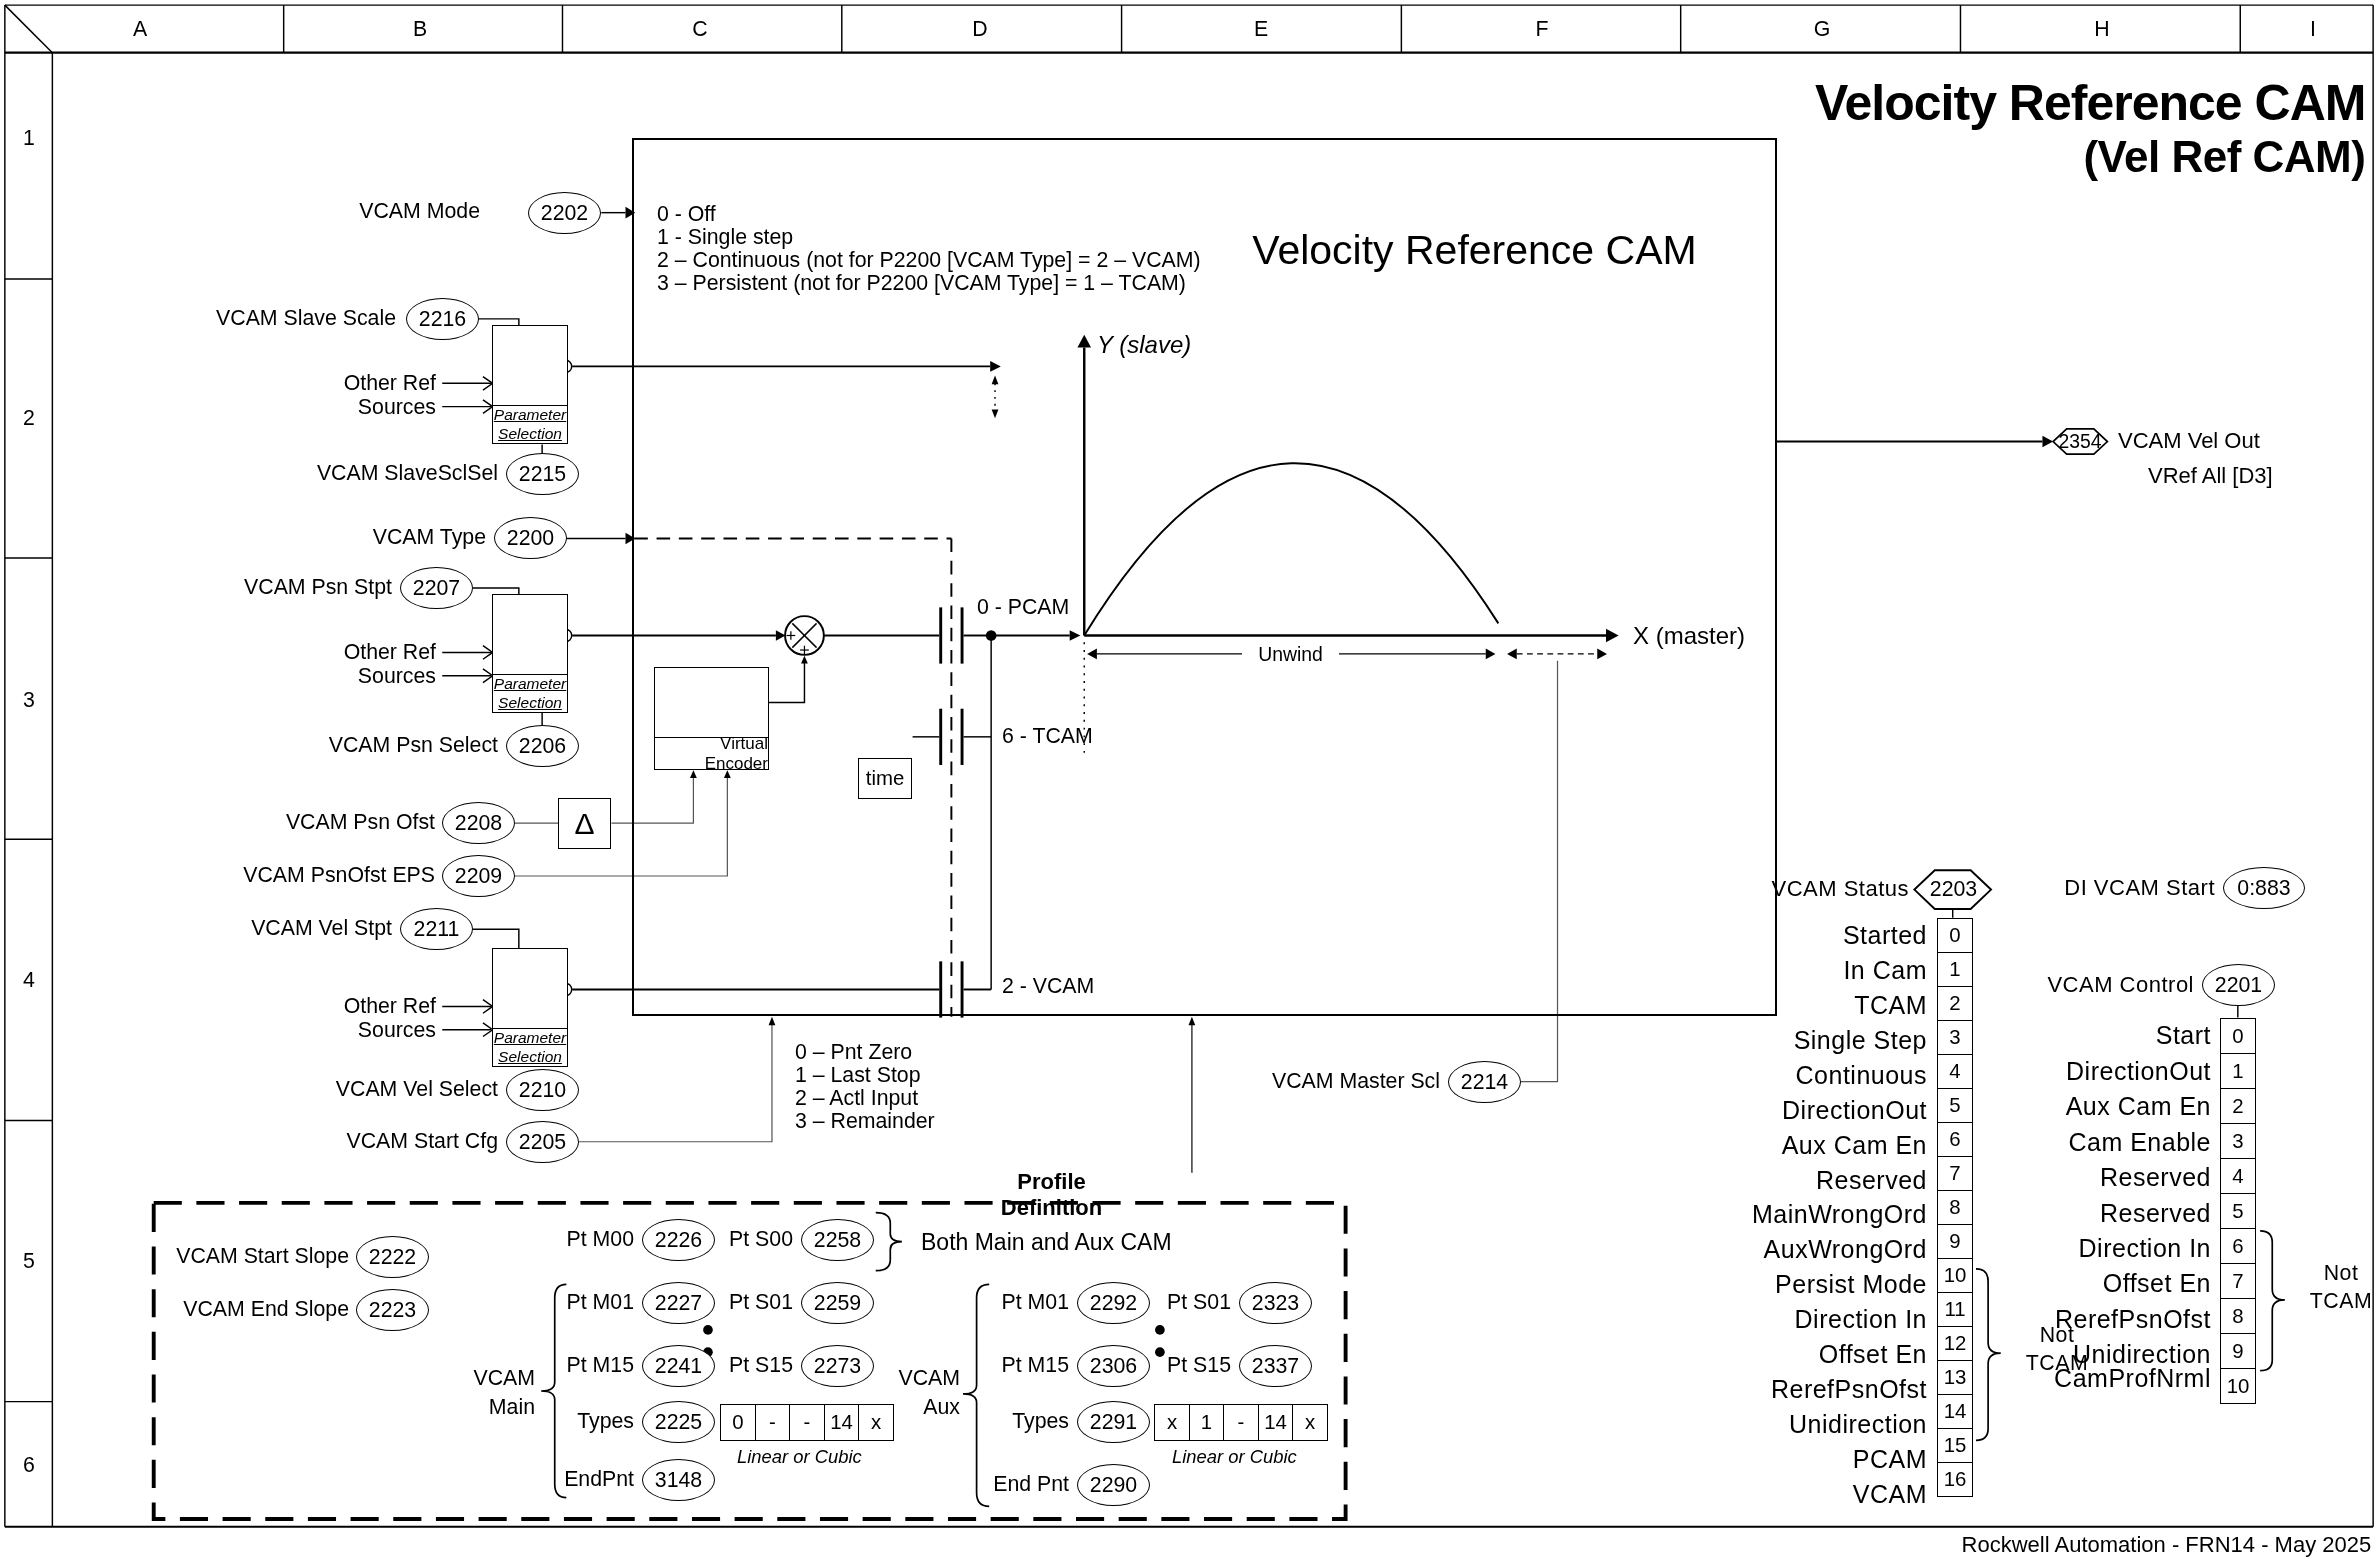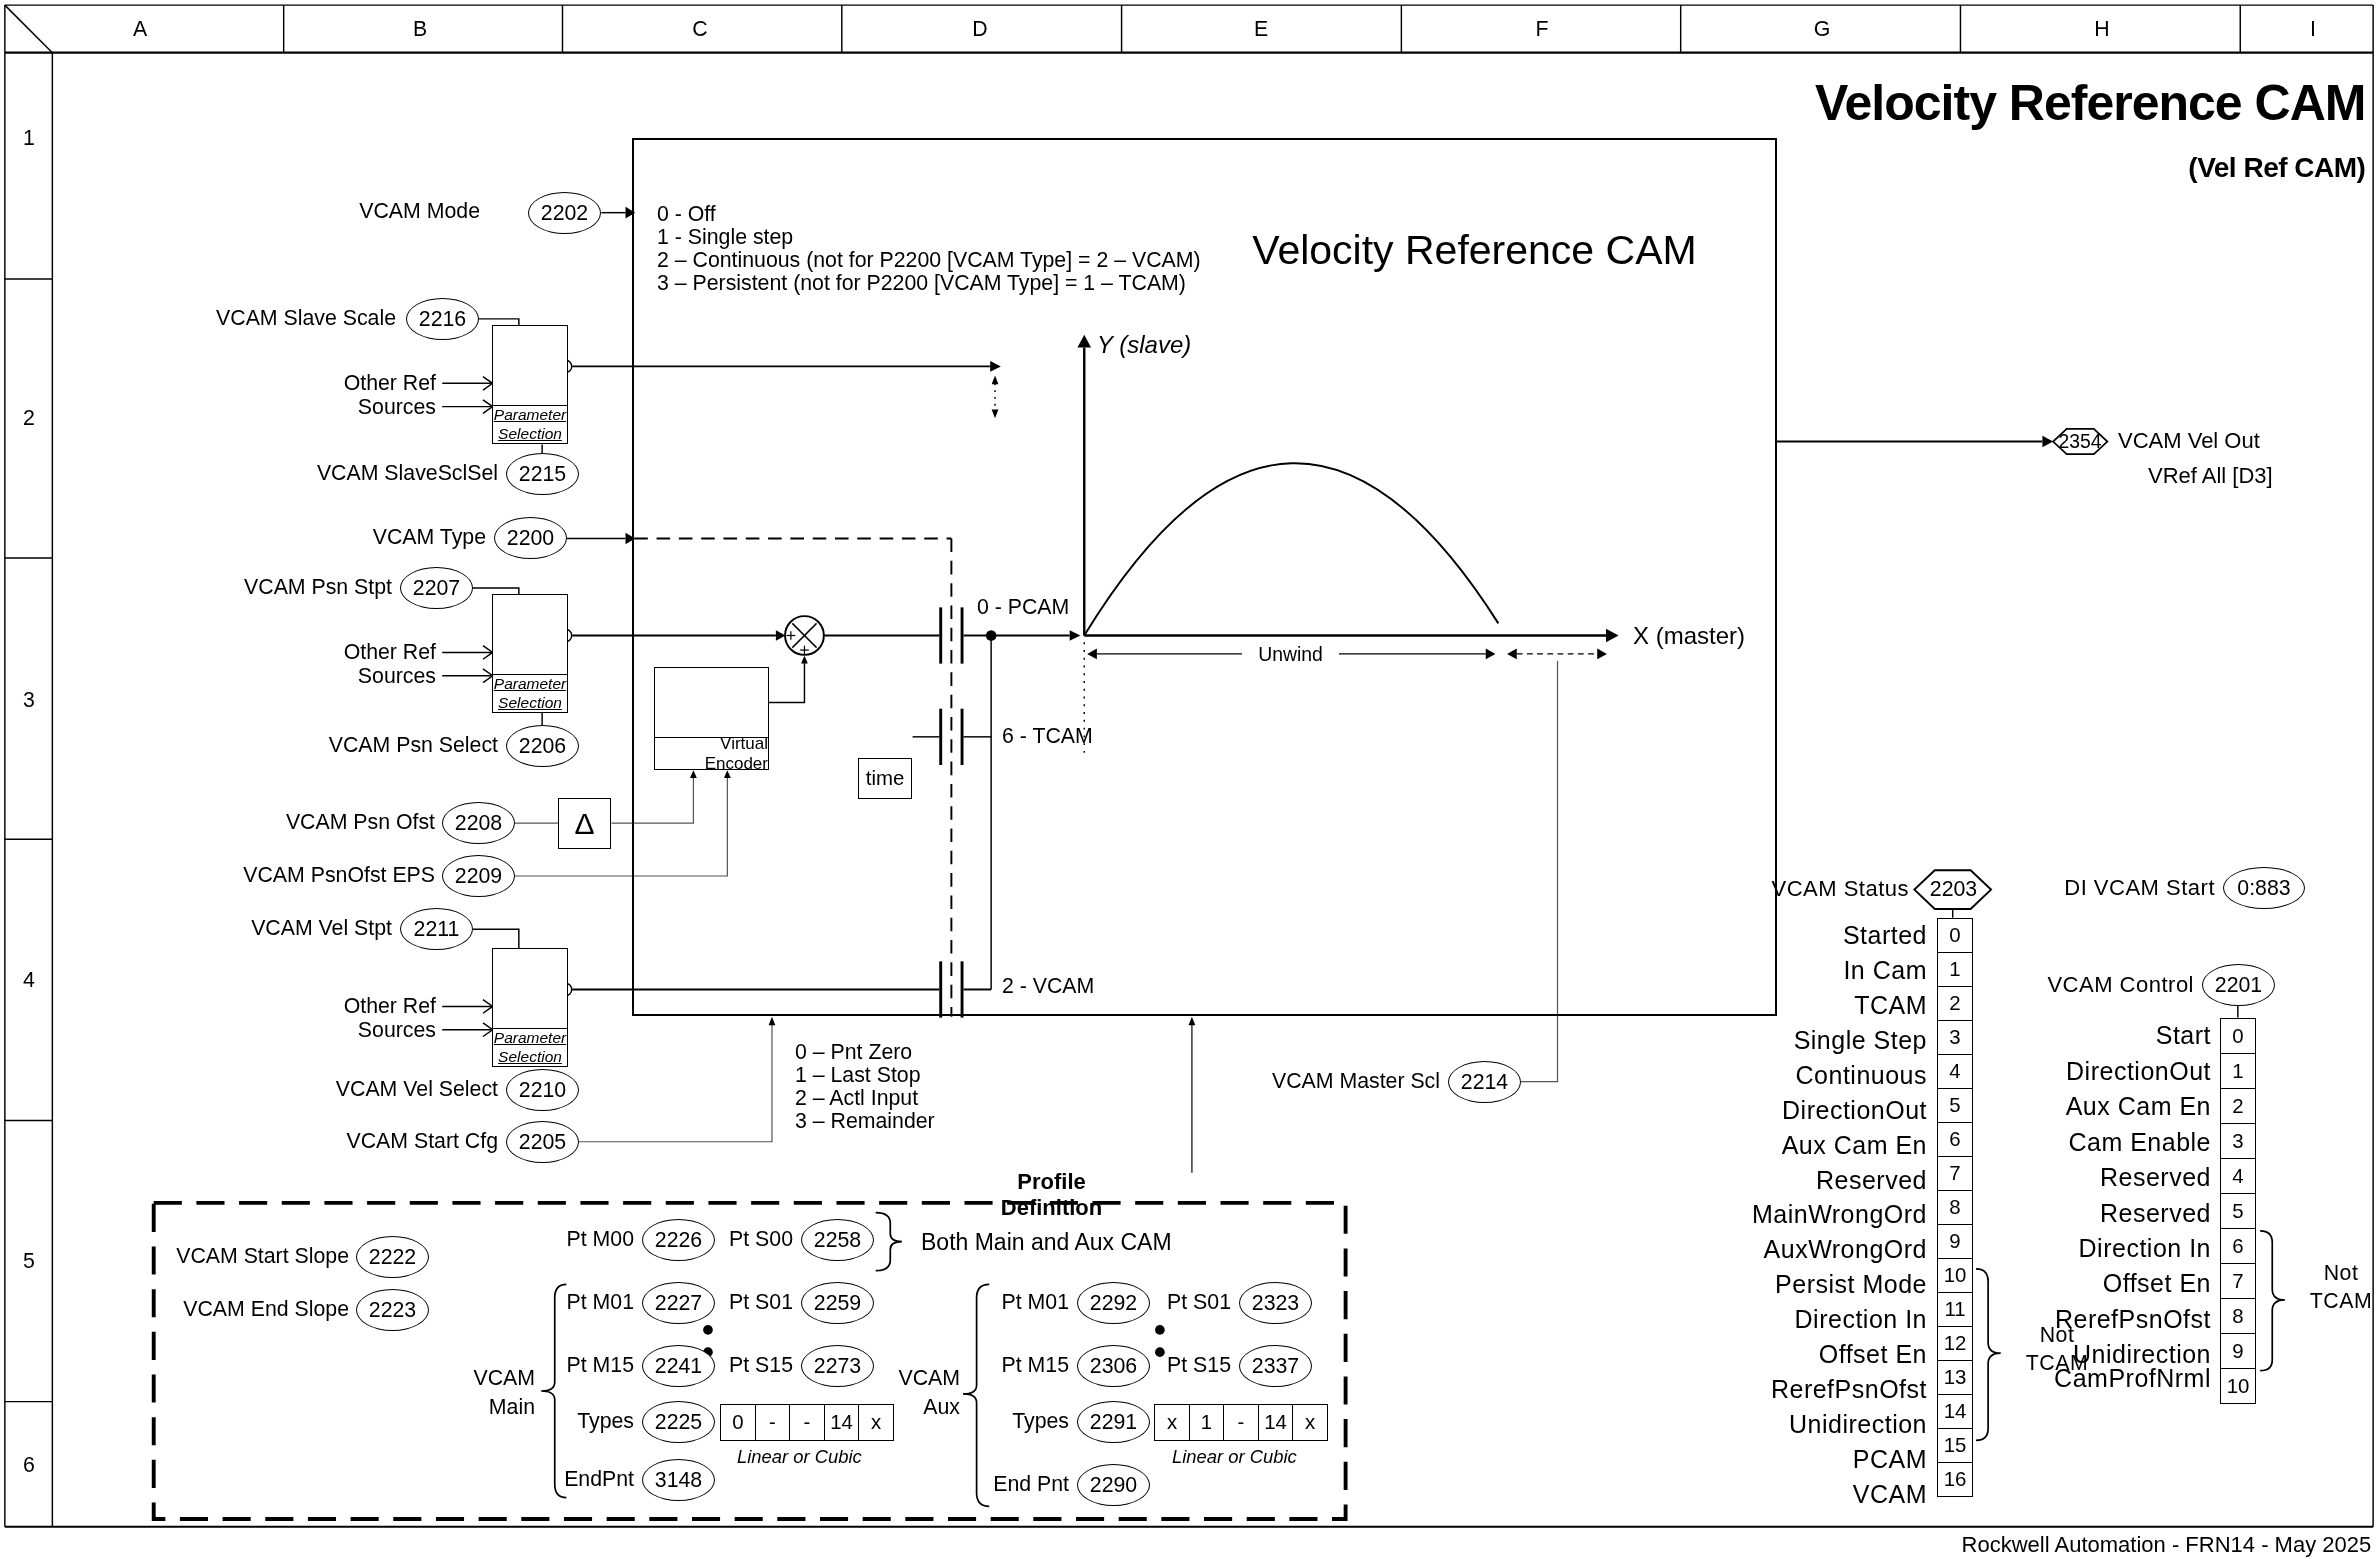--- a/index.html
+++ b/index.html
@@ -235,21 +235,21 @@
   <div class="hdr" style="left:2102px;top:29px">H</div>
   <div class="hdr" style="left:2313px;top:29px">I</div>
   <div class="hdr" style="left:29px;top:138px">1</div>
   <div class="hdr" style="left:29px;top:418px">2</div>
   <div class="hdr" style="left:29px;top:700px">3</div>
   <div class="hdr" style="left:29px;top:980px">4</div>
   <div class="hdr" style="left:29px;top:1261px">5</div>
   <div class="hdr" style="left:29px;top:1465px">6</div>
 
   <div style="position:absolute;right:11.6px;top:74px;font-size:50px;font-weight:bold;letter-spacing:-1px;white-space:nowrap;">Velocity Reference CAM</div>
-  <div style="position:absolute;right:11.6px;top:152px;font-size:28px;font-weight:bold;letter-spacing:-0.5px;white-space:nowrap;">(Vel Ref CAM)</div>
+  <div style="position:absolute;right:11.6px;top:132px;font-size:44px;font-weight:bold;letter-spacing:-0.5px;white-space:nowrap;">(Vel Ref CAM)</div>
 
   <div style="position:absolute;left:632px;top:138px;width:1145px;height:878px;border:2.4px solid #000;box-sizing:border-box;"></div>
   <div style="position:absolute;left:1203px;top:227px;width:543px;text-align:center;font-size:41px;">Velocity Reference CAM</div>
 
   <div class="lblr" style="right:1897px;top:212px">VCAM Mode</div>
   <div class="param" style="left:528px;top:192px">2202</div>
   <div style="position:absolute;left:657px;top:203px;font-size:21.3px;line-height:23px;white-space:nowrap;">
     <div>0 - Off</div>
     <div>1 - Single step</div>
     <div>2 – Continuous (not for P2200 [VCAM Type] = 2 – VCAM)</div>

